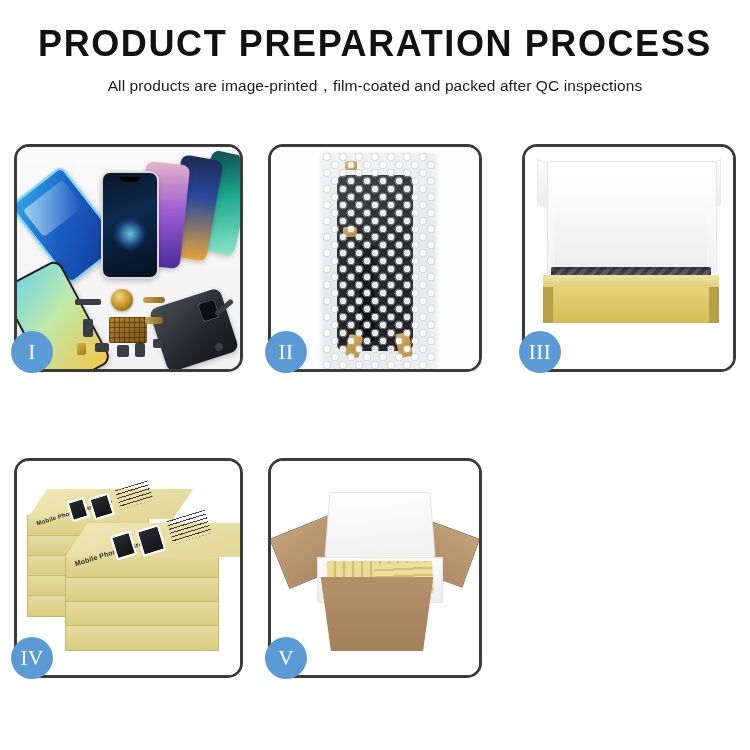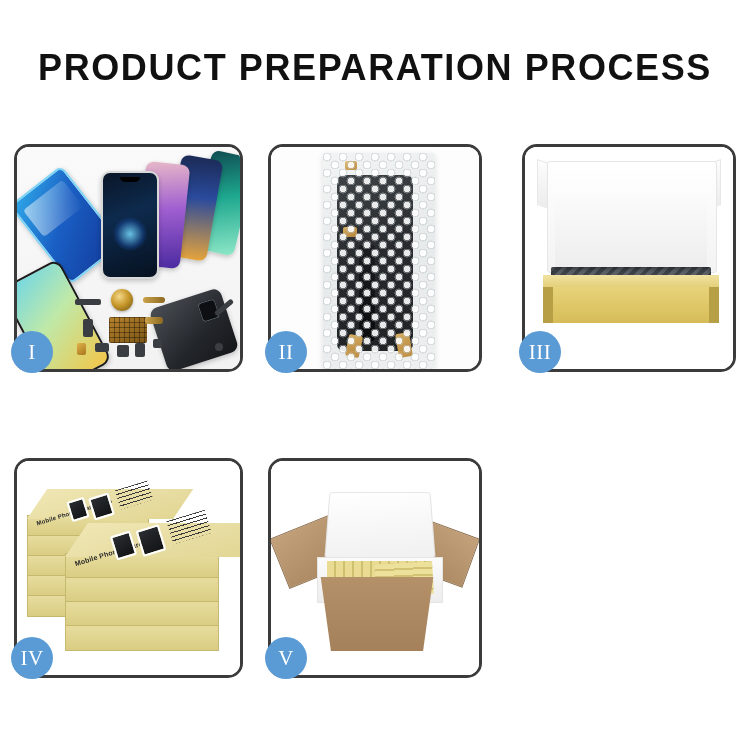--- a/index.html
+++ b/index.html
@@ -19,21 +19,21 @@
   .header {
     position: absolute;
     left: 0;
     top: 0;
     width: 750px;
     height: 130px;
     text-align: center;
   }
   .page-title {
     margin: 0;
-    padding-top: 48px;
+    padding-top: 24px;
     font-size: 36px;
     font-weight: 700;
     letter-spacing: 1.6px;
     color: #111111;
     font-family: "Liberation Sans", sans-serif;
     line-height: 1.1;
     white-space: nowrap;
   }
   .page-subtitle {
     margin: 0;
@@ -359,20 +359,21 @@
     transform: rotate(17deg);
   }
   .c6-tape1 { position:absolute; left:40px; top:98px; width:16px; height:20px; background: rgba(150,124,86,.85); }
   .c6-tape2 { position:absolute; left:42px; top:152px; width:16px; height:20px; background: rgba(150,124,86,.85); }
 </style>
 </head>
 <body>
 
 <div class="header">
   <h1 class="page-title">PRODUCT PREPARATION PROCESS</h1>
+  <p class="page-subtitle">All products are image-printed，film-coated and packed after QC inspections</p>
 </div>
 
 <div class="grid">
 
   <div class="panel panel-1">
     <div class="panel-clip">
       <div class="scene">
         <div class="p1-bg"></div>
         <div class="ph ph-e"></div>
         <div class="ph ph-d"></div>

